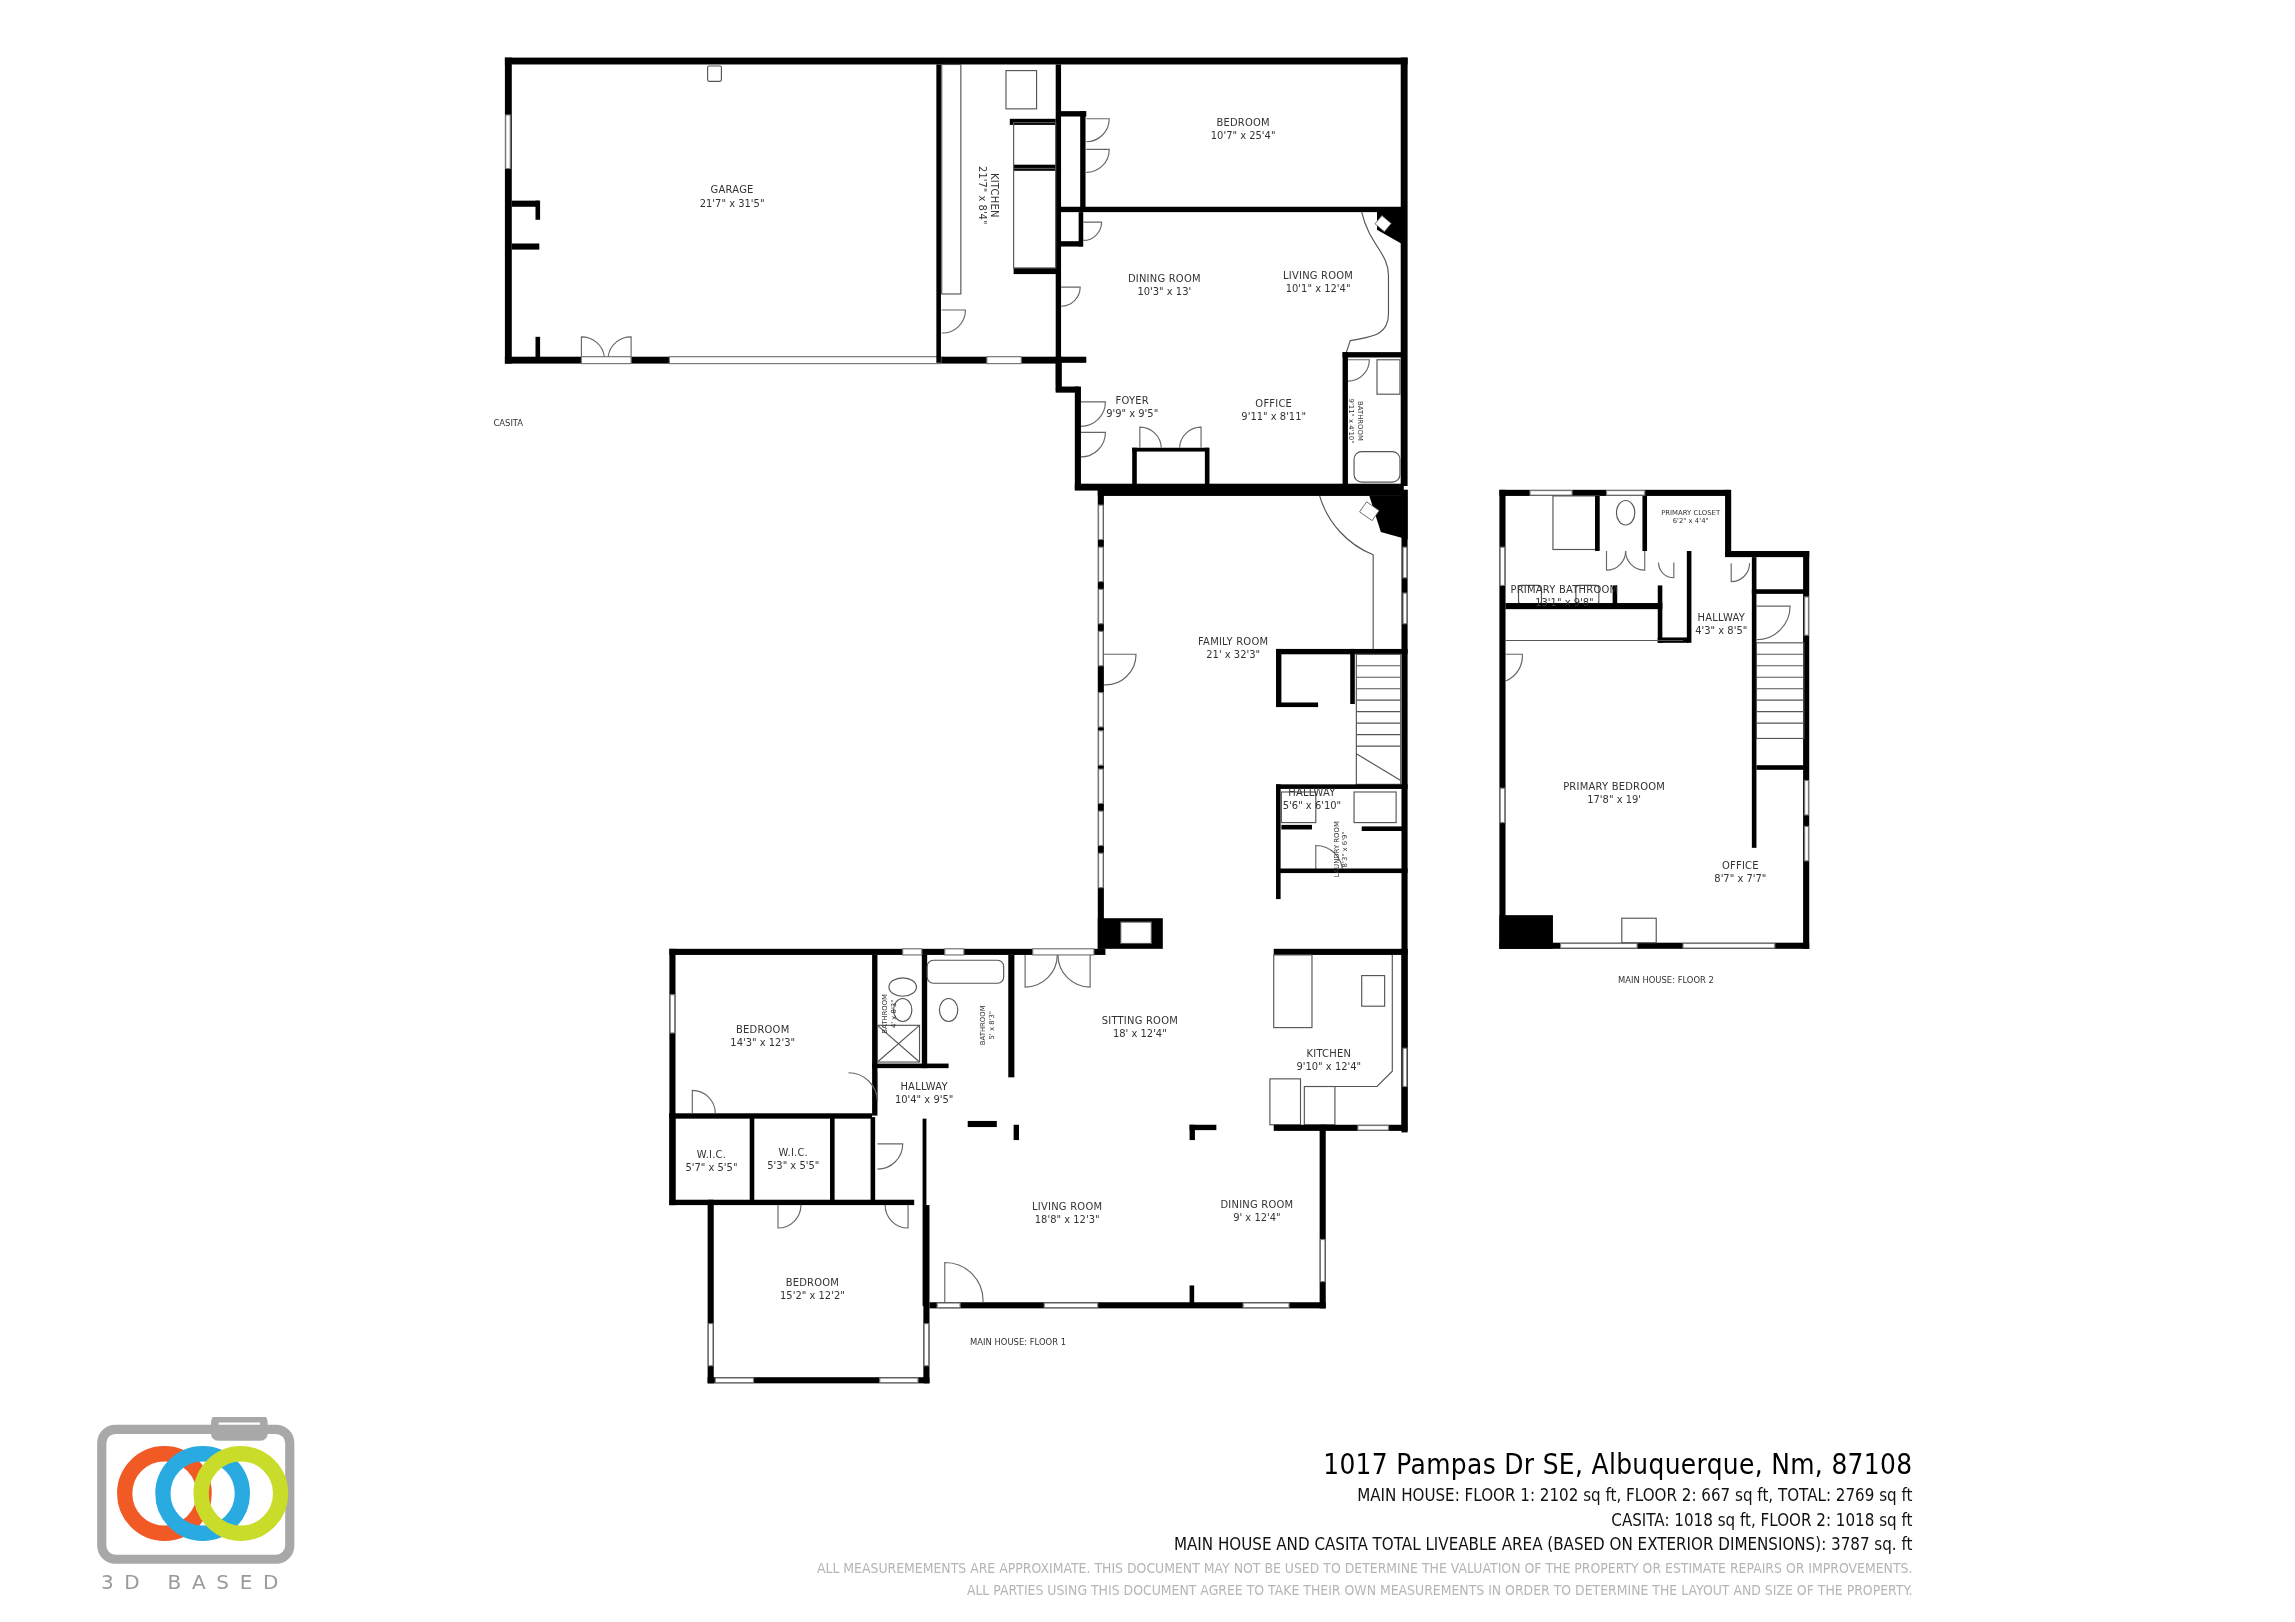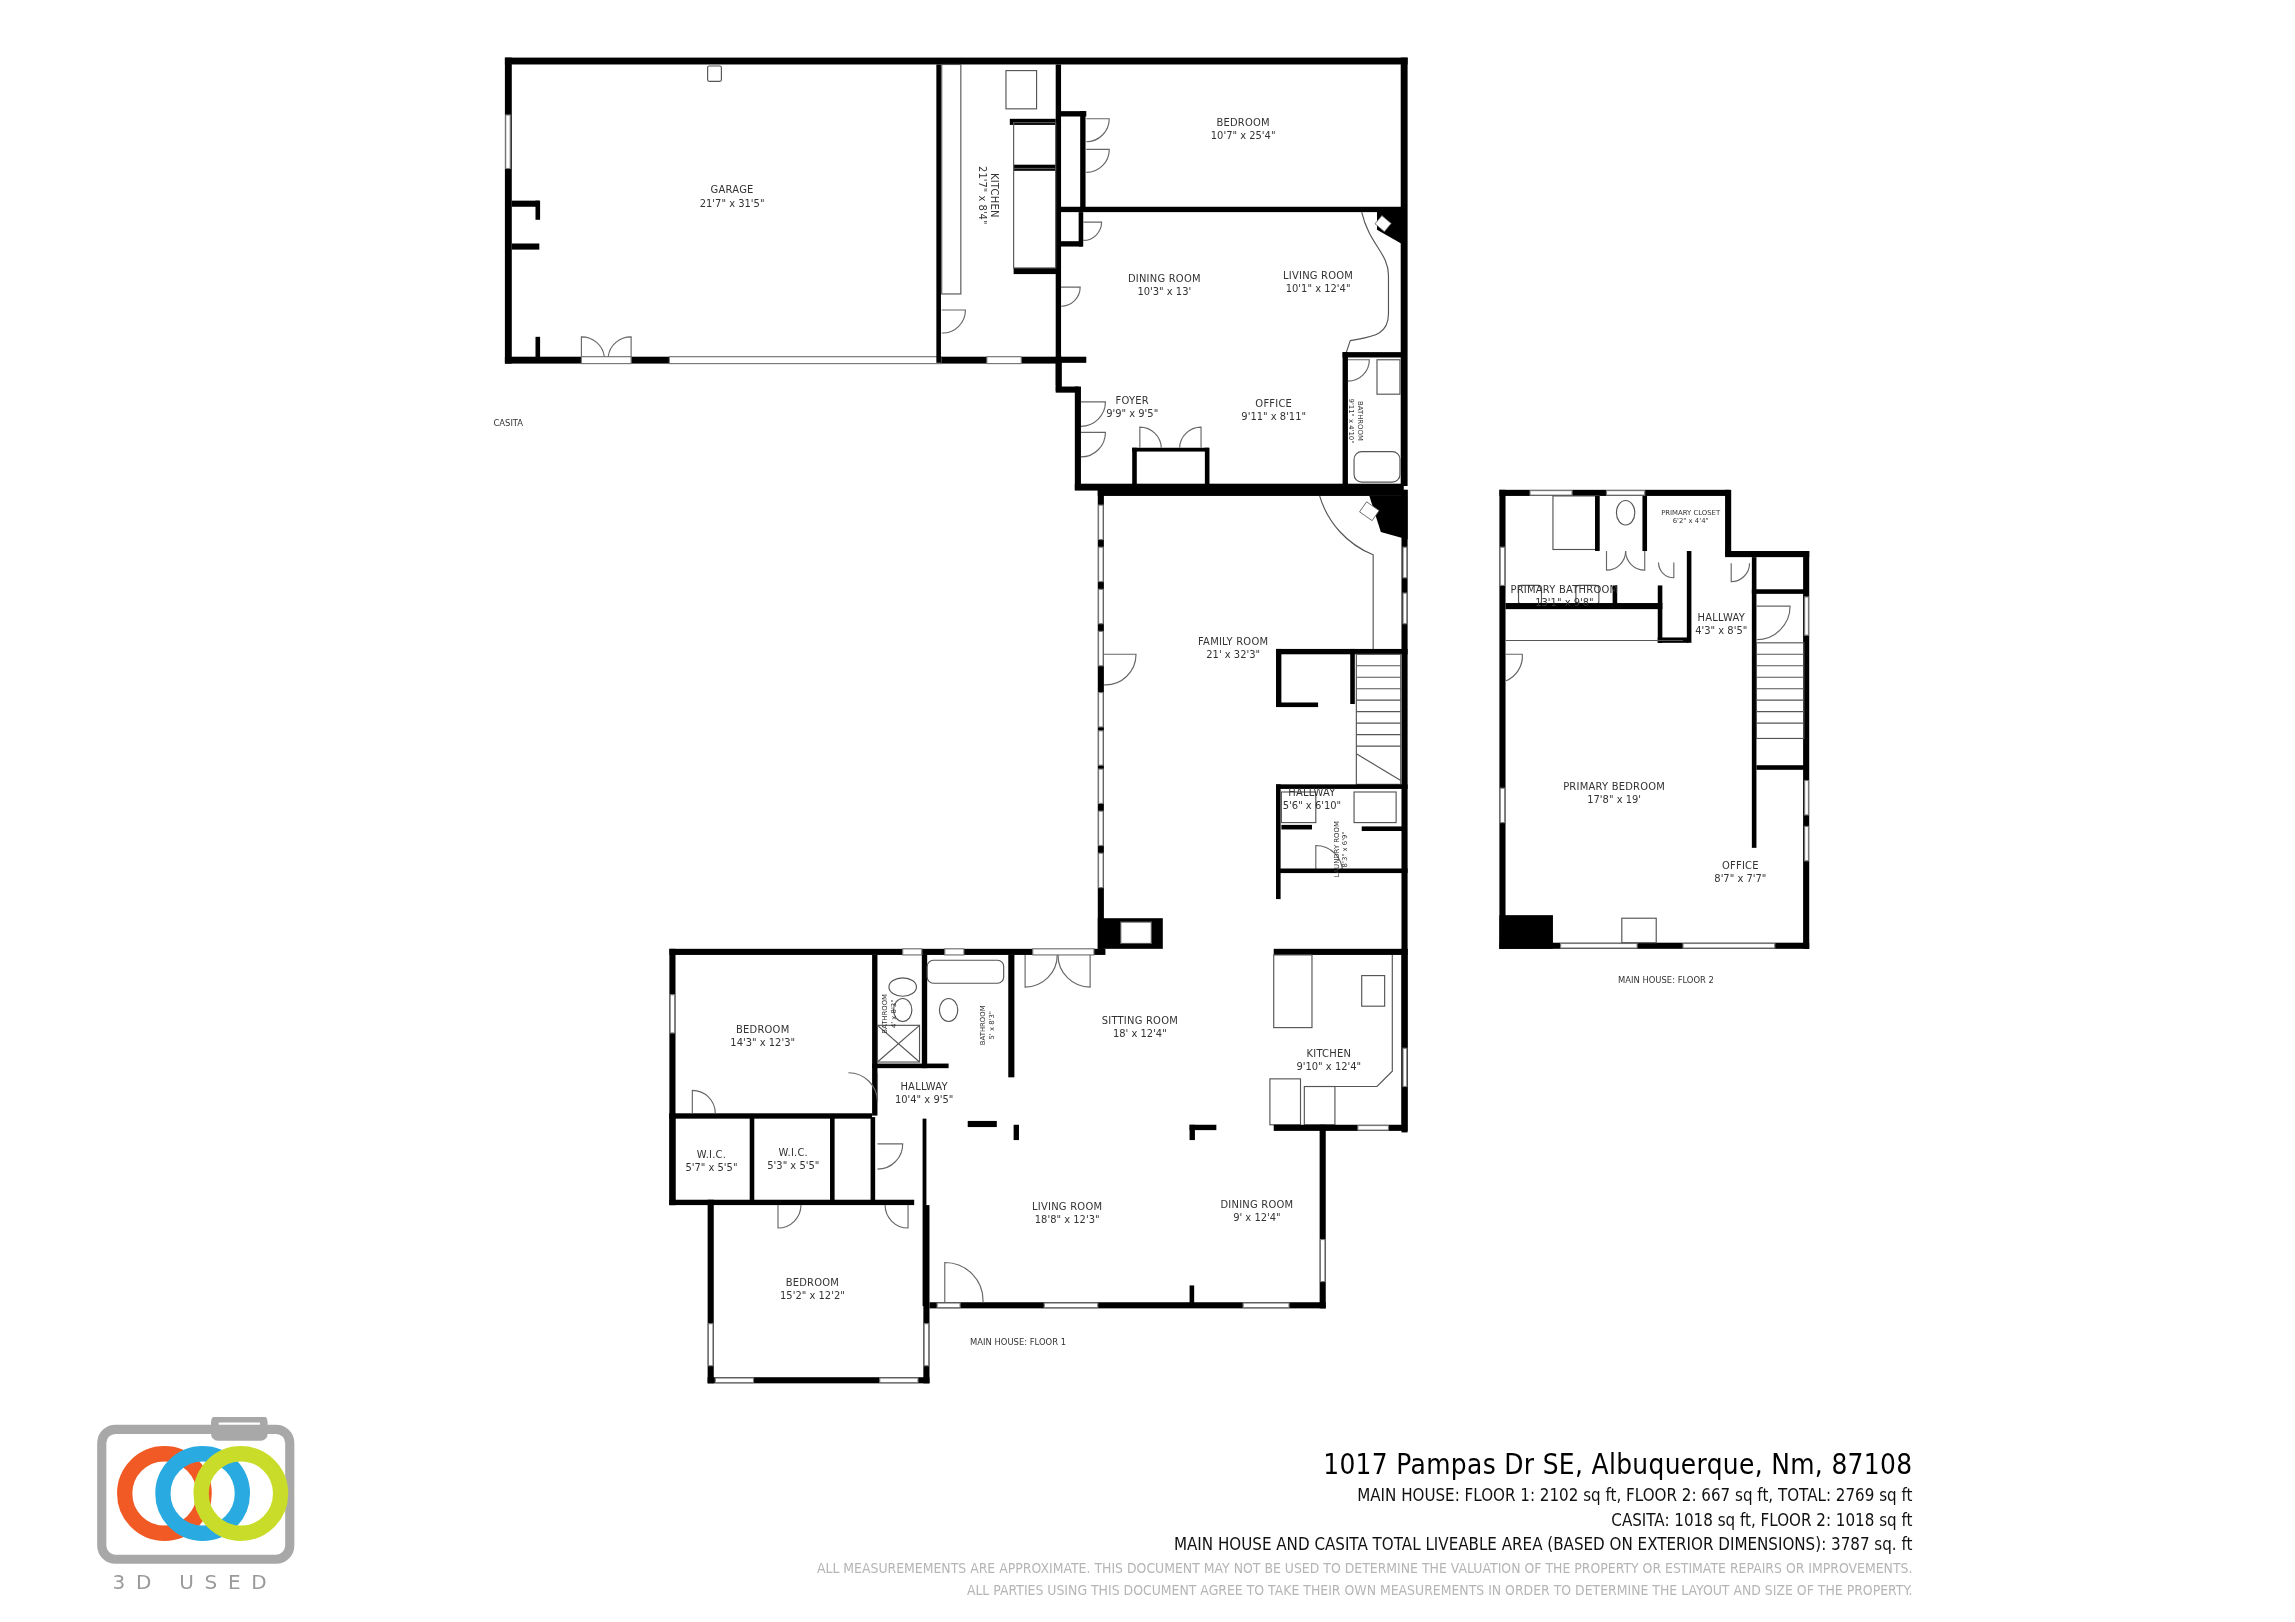--- a/index.html
+++ b/index.html
@@ -384,21 +384,21 @@
 </svg>
 
 <div id="logo">
   <svg width="214" height="153" viewBox="0 0 280 200">
     <rect x="18" y="16" width="246" height="170" rx="18" fill="none" stroke="#a8a8a8" stroke-width="12"></rect>
     <rect x="166" y="2" width="64" height="24" rx="4" fill="none" stroke="#a8a8a8" stroke-width="10"></rect>
     <circle cx="100" cy="100" r="52" fill="none" stroke="#f15a24" stroke-width="20"></circle>
     <circle cx="150" cy="100" r="52" fill="none" stroke="#29abe2" stroke-width="20"></circle>
     <circle cx="200" cy="100" r="52" fill="none" stroke="#c9dc2a" stroke-width="20"></circle>
   </svg>
-  <div class="logo-text">3D USED</div>
+  <div class="logo-text">3D BASED</div>
 </div>
 
 <div id="footer">
   <div class="addr">1017 Pampas Dr SE, Albuquerque, Nm, 87108</div>
   <div class="sum">MAIN HOUSE: FLOOR 1: 2102 sq ft, FLOOR 2: 667 sq ft, TOTAL: 2769 sq ft</div>
   <div class="sum">CASITA: 1018 sq ft, FLOOR 2: 1018 sq ft</div>
   <div class="sum">MAIN HOUSE AND CASITA TOTAL LIVEABLE AREA (BASED ON EXTERIOR DIMENSIONS): 3787 sq. ft</div>
   <div class="disc">ALL MEASUREMEMENTS ARE APPROXIMATE. THIS DOCUMENT MAY NOT BE USED TO DETERMINE THE VALUATION OF THE PROPERTY OR ESTIMATE REPAIRS OR IMPROVEMENTS.</div>
   <div class="disc">ALL PARTIES USING THIS DOCUMENT AGREE TO TAKE THEIR OWN MEASUREMENTS IN ORDER TO DETERMINE THE LAYOUT AND SIZE OF THE PROPERTY.</div>
 </div>

